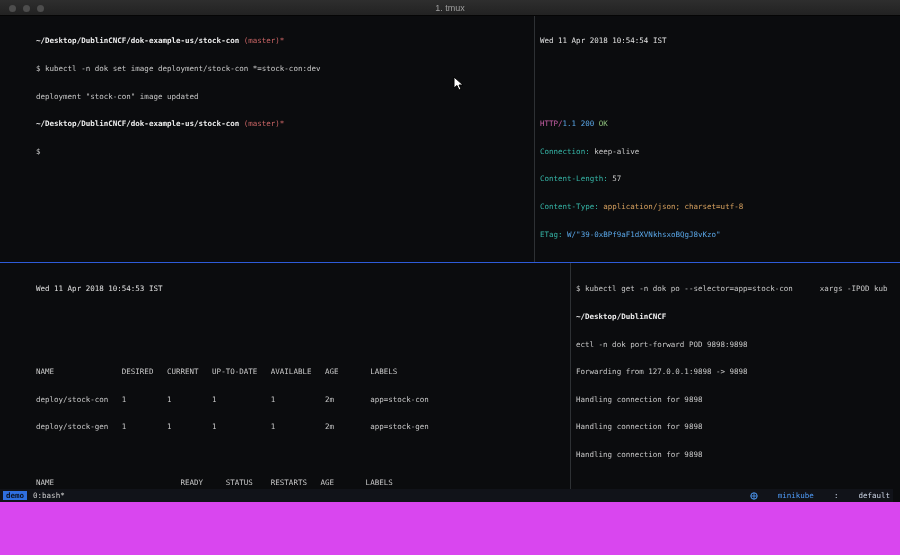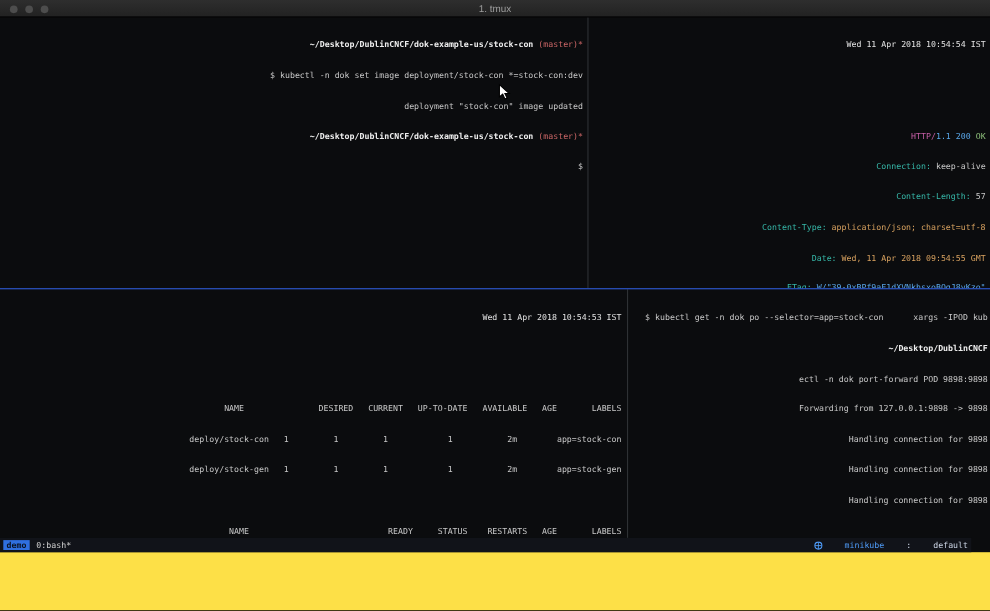--- a/index.html
+++ b/index.html
@@ -1,18 +1,18 @@
 <!DOCTYPE html>
 <html><head>
 <meta charset="utf-8">
 <style>
   * { box-sizing: border-box; margin: 0; padding: 0; }
   html, body { width: 900px; height: 555px; background: #000; overflow: hidden; }
-  .screen { position: relative; width: 900px; height: 555px; background: #fde047;
-            font-family: "DejaVu Sans Mono", monospace; text-align: right; }
+  .screen { position: relative; width: 900px; height: 555px; background: #d946ef;
+            font-family: "DejaVu Sans Mono", monospace; }
   .window { position: absolute; left: 0; top: 0; width: 900px; height: 502px; background: #0b0c0e; }
 
   
   .titlebar { position: absolute; left: 0; top: 0; right: 0; height: 16px;
               background: linear-gradient(#2e2e2e, #222); border-bottom: 1px solid #050505;
               display: flex; align-items: center; justify-content: center; }
   .traffic { position: absolute; left: 9px; top: 5px; display: flex; gap: 7px; }
   .dot { width: 7px; height: 7px; border-radius: 50%; background: #4d4d4d; }
   .title { font-family: "Liberation Sans", sans-serif; font-size: 9px; color: #9f9f9f; }
 
@@ -34,21 +34,21 @@
   .c-plain { color: #c8c8c8; }
   .c-ts    { color: #e2e2e2; }
   .c-proto { color: #c65fa6; }
   .c-code  { color: #5aa7e8; }
   .c-ok    { color: #8ec07c; }
   .c-hname { color: #36b7a8; }
   .c-amber { color: #d7a15f; }
   .c-blue  { color: #5aa7e8; }
 
   
-  .statusbar { position: absolute; left: 0; right: 17px; top: 489px; height: 13px;
+  .statusbar { position: absolute; left: 0; right: 7px; top: 489px; height: 13px;
                background: #111319; display: flex; align-items: center;
                justify-content: space-between; font-size: 7.5px; padding: 0 3px; }
   .status-left { display: flex; align-items: center; }
   .session { background: #2f6fe0; color: #0a1322; padding: 0 3px; font-weight: bold; }
   .winitem { color: #d0d0d0; margin-left: 6px; }
   .status-right { display: flex; align-items: center; gap: 20px; color: #4f9cf9; padding-left: 48px; }
   .ns { color: #cdd6e6; }
 
   .mouse-cursor { position: absolute; left: 453px; top: 76px; }
 </style>
@@ -76,21 +76,20 @@
     </div>
 
     <div class="pane pane-tr">
       <div class="line c-ts">Wed 11 Apr 2018 10:54:54 IST</div>
       <div class="line"></div>
       <div class="line"></div>
       <div class="line"><span class="c-proto">HTTP/</span><span class="c-code">1.1 200</span><span class="c-ok"> OK</span></div>
       <div class="line"><span class="c-hname">Connection:</span><span class="c-plain"> keep-alive</span></div>
       <div class="line"><span class="c-hname">Content-Length:</span><span class="c-plain"> 57</span></div>
       <div class="line"><span class="c-hname">Content-Type:</span><span class="c-amber"> application/json; charset=utf-8</span></div>
-      <div class="line"><span class="c-hname">Date:</span><span class="c-amber"> Wed, 11 Apr 2018 09:54:55 GMT</span></div>
       <div class="line"><span class="c-hname">ETag:</span><span class="c-blue"> W/"39-0xBPf9aF1dXVNkhsxoBQgJ8vKzo"</span></div>
       
       
       
       
       
       
       
       
       

